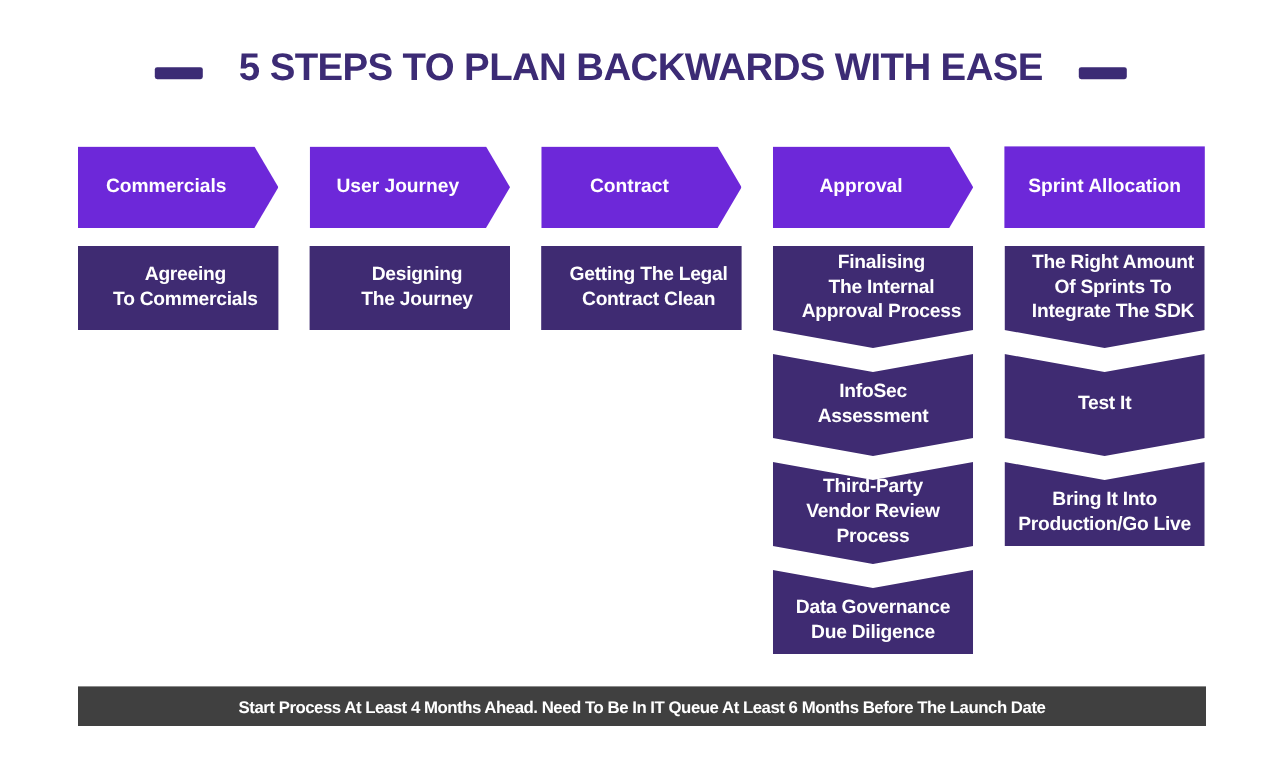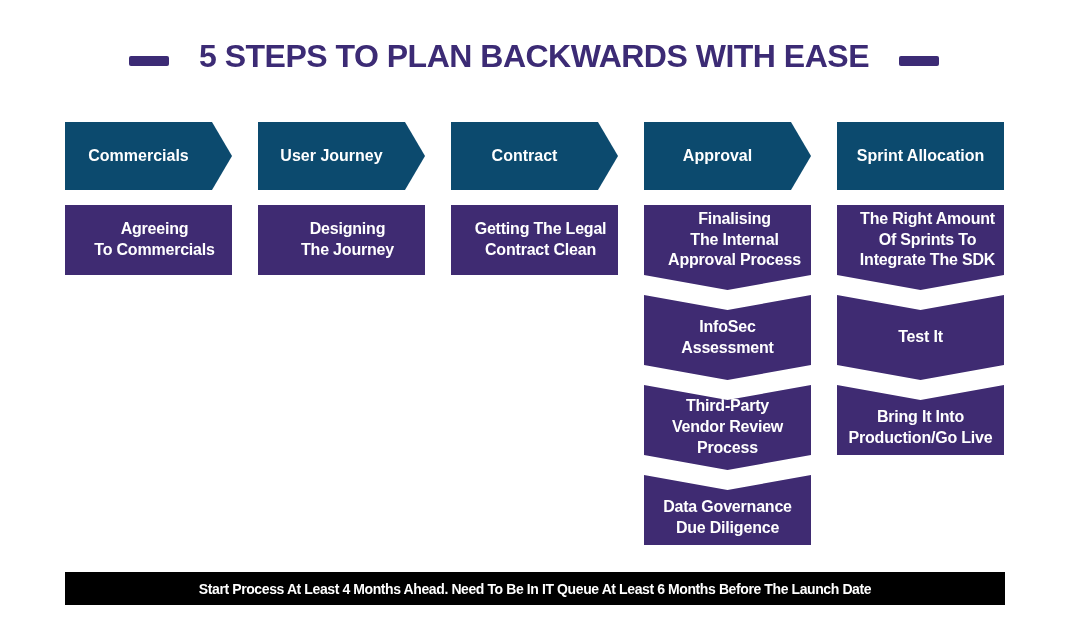--- a/index.html
+++ b/index.html
@@ -53,21 +53,21 @@
   .col-4 { left: 644px; }
   .col-5 { left: 837px; }
 
   
   .arrow {
     position: absolute;
     top: 122px;
     left: 0;
     width: 167px;
     height: 68px;
-    background: #0c4a6e;
+    background: #6d28d9;
     color: #ffffff;
     font-size: 16px;
     display: flex;
     align-items: center;
     justify-content: center;
     text-align: center;
     box-sizing: border-box;
   }
   .arrow.tip {
     clip-path: polygon(0 0, calc(100% - 20px) 0, 100% 50%, calc(100% - 20px) 100%, 0 100%);
@@ -113,21 +113,21 @@
     clip-path: polygon(0 0, 50% 15px, 100% 0, 100% 100%, 0 100%);
   }
 
   
   .footer-bar {
     position: absolute;
     left: 65px;
     top: 572px;
     width: 940px;
     height: 33px;
-    background: #000000;
+    background: #404040;
     color: #ffffff;
     font-size: 14px;
     letter-spacing: -0.4px;
     display: flex;
     align-items: center;
     justify-content: center;
     text-align: center;
   }
 </style>
 </head>

